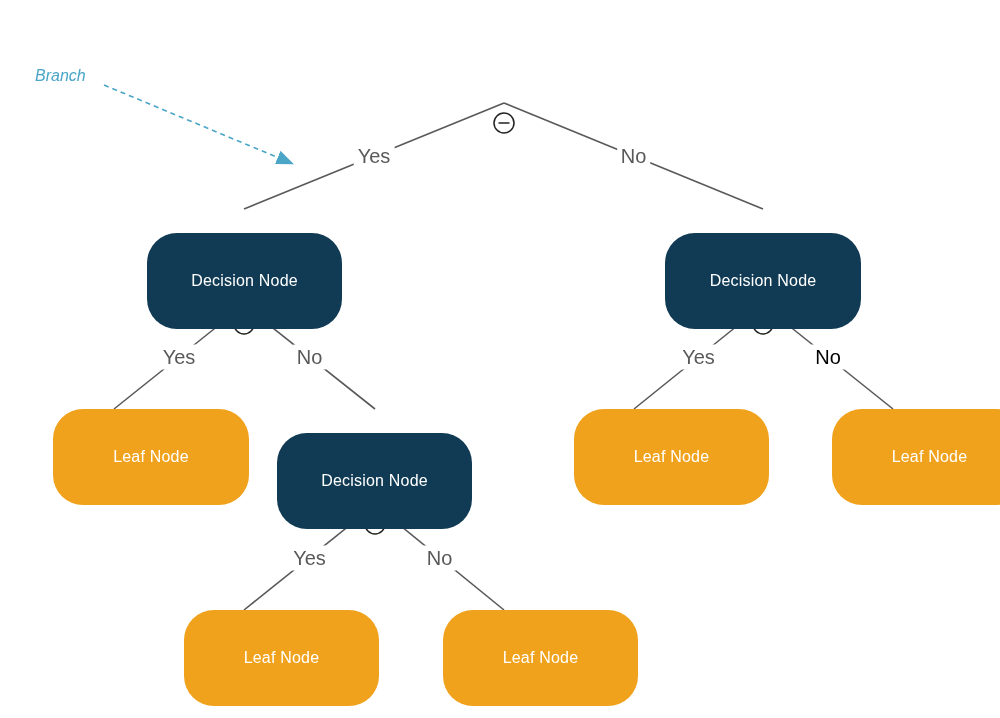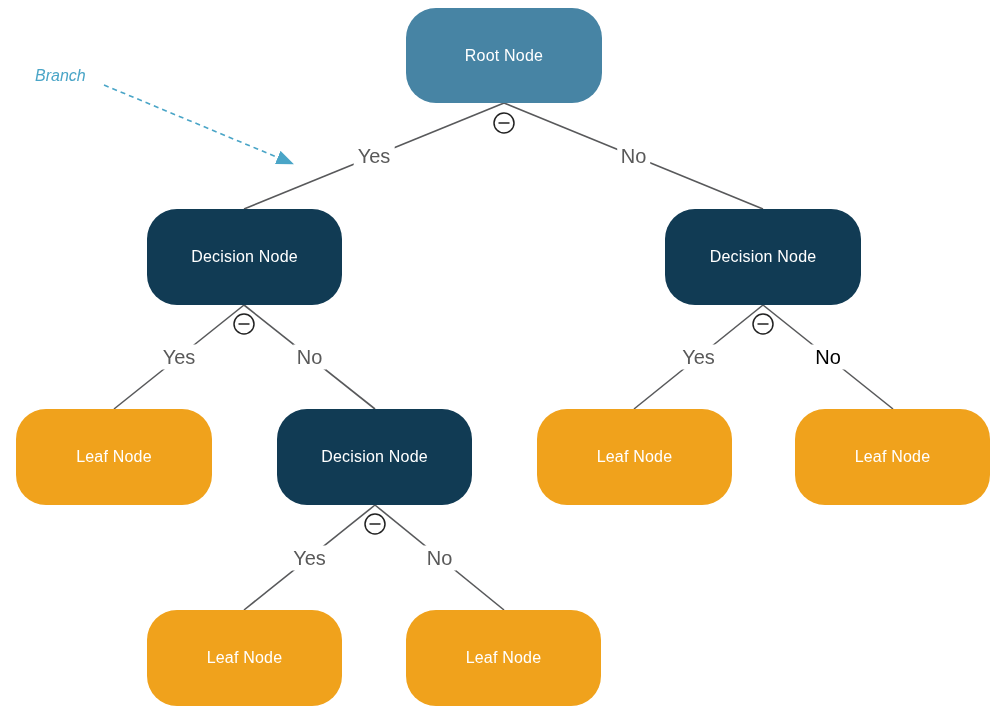--- a/index.html
+++ b/index.html
@@ -16,22 +16,22 @@
     display: flex;
     align-items: center;
     justify-content: center;
     color: var(--c-node-text, #fff);
     font-size: 16px;
     letter-spacing: 0.2px;
     cursor: pointer;
     box-sizing: border-box;
   }
   .node[data-type="root"]     { background: var(--c-root); }
-  .node[data-type="decision"] { background: var(--c-decision); }
-  .node[data-type="leaf"]     { background: var(--c-leaf); }
+  .node[data-type="decision"] { background: var(--c-decision); margin-top: 24px; }
+  .node[data-type="leaf"]     { background: var(--c-leaf); margin-left: 37px; }
   .edge-label {
     position: absolute;
     transform: translate(-50%, -50%);
     font-size: 20px;
     color: var(--c-label);
     background: var(--c-bg, #ffffff);
     padding: 0 4px;
     line-height: 1.25;
     white-space: nowrap;
   }
@@ -77,21 +77,20 @@
       </g>
       <g>
         <circle cx="375" cy="524" r="10" fill="#ffffff" stroke="#222222" stroke-width="1.5"></circle>
         <line x1="369.5" x2="380.5" y1="524" y2="524" stroke="#222222" stroke-width="1.5"></line>
       </g>
       <line x1="104" y1="85" x2="291" y2="163" stroke="#4AA5C7" stroke-width="1.6" stroke-dasharray="5 4" marker-end="url(#arrowhead)"></line>
     </svg>
 
   <span class="annotation-label" style="left: 35px; top: 66px; font-style: italic;">Branch</span>
 
-  <div class="node" data-type="root" style="left: 406px; top: 8px; width: 196px; height: 95px;">Root Node</div>
 
   <div class="node" data-type="decision" style="left: 147px; top: 209px; width: 195px; height: 96px;">Decision Node</div>
 
   <div class="node" data-type="decision" style="left: 665px; top: 209px; width: 196px; height: 96px;">Decision Node</div>
 
   <div class="node" data-type="leaf" style="left: 16px; top: 409px; width: 196px; height: 96px;">Leaf Node</div>
 
   <div class="node" data-type="decision" style="left: 277px; top: 409px; width: 195px; height: 96px;">Decision Node</div>
 
   <div class="node" data-type="leaf" style="left: 537px; top: 409px; width: 195px; height: 96px;">Leaf Node</div>

